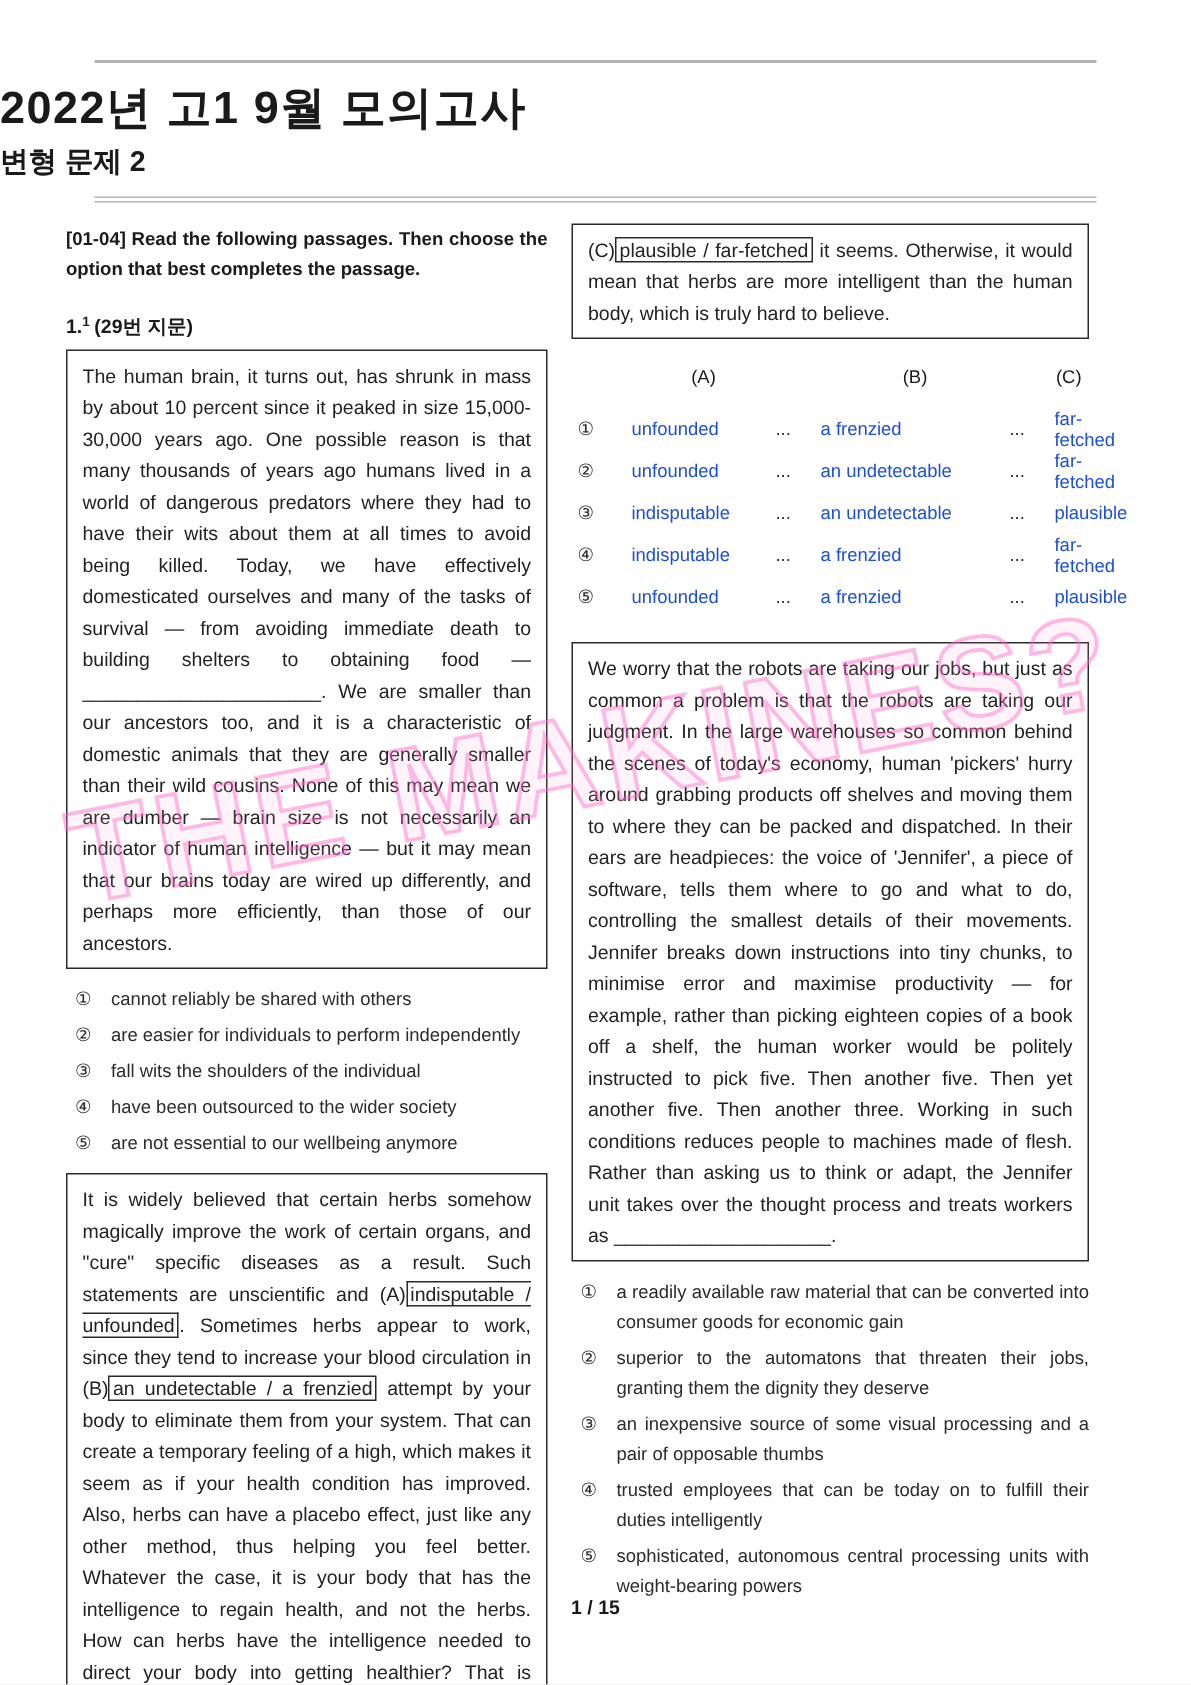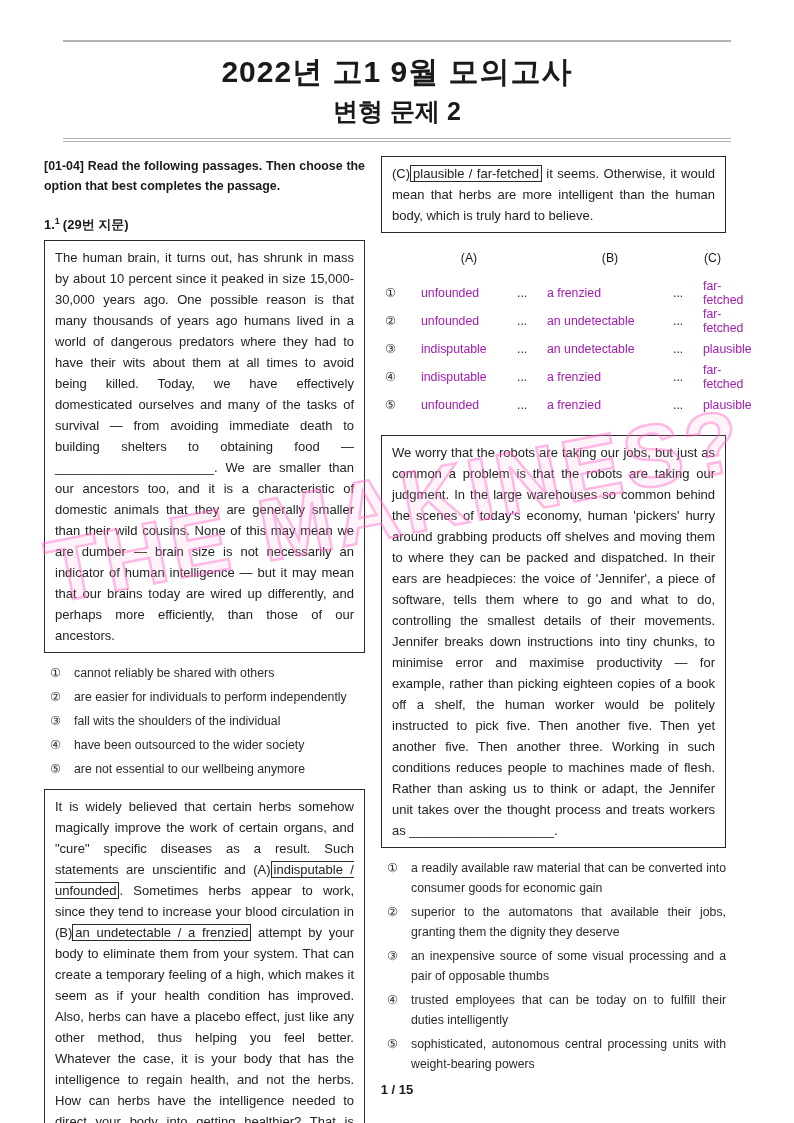--- a/index.html
+++ b/index.html
@@ -7,26 +7,26 @@
   .page {
     position:relative;
     width:794px; height:1123px;
     margin:0 auto;
     background:#ffffff;
     font-family:"Liberation Sans", sans-serif;
     color:#1a1a1a;
     overflow:hidden;
   }
   
-  .header { padding-top:40px; text-align:center; }
+  .header { padding-top:40px; }
   .rule { width:668px; margin:0 auto; }
   .rule-top { border-top:2px solid #b3b3b3; }
   .rule-bottom { height:4px; border-top:1px solid #b3b3b3; border-bottom:1px solid #b3b3b3; margin-top:10px; }
   .exam-title { margin:10px 0 2px; font-size:30px; font-weight:bold; letter-spacing:1px; }
-  .exam-subtitle { margin:2px 15px 0; font-size:25px; font-weight:bold; }
+  .exam-subtitle { margin:2px 0 0; font-size:19px; font-weight:bold; }
   
   .columns { display:flex; gap:16px; padding:14px 68px 0 44px; position:relative; z-index:1; }
   .col { width:345px; }
   .instructions {
     margin:0 0 8px 0;
     font-weight:bold; font-size:12.4px; line-height:20px; text-align:justify;
   }
   .qlabel { font-weight:bold; font-size:13px; margin:20px 0 6px 0; }
   .qsup { font-size:9px; margin-right:3px; }
   .passage {
@@ -48,39 +48,39 @@
   .ans-table { margin:18px 4px 16px 4px; font-size:12.3px; }
   .ans-header, .ans-row {
     display:grid;
     grid-template-columns:36px 96px 30px 126px 30px 1fr;
     align-items:center;
   }
   .ans-header { margin-bottom:14px; }
   .h-a,.h-b,.h-c { text-align:center; }
   .ans-row { height:28px; }
   .c-sep { text-align:left; color:#2b2b2b; }
-  .c-a,.c-b,.c-c { text-align:left; color:#a21caf; }
+  .c-a,.c-b,.c-c { text-align:left; color:#1d4ed8; }
   .c-num { color:#2b2b2b; }
   
   .watermark {
     position:absolute;
     top:455px; left:20px; width:750px;
     text-align:center;
     font-size:88px; font-weight:bold;
     letter-spacing:4px;
     white-space:nowrap;
     transform:rotate(-11deg);
     color:rgba(255,160,215,0.12);
     -webkit-text-stroke:2.5px rgba(255,105,200,0.45);
     pointer-events:none;
     z-index:3;
   }
   
   .footer {
-    position:absolute; bottom:26px; left:0; width:100%;
+    position:absolute; bottom:44px; left:0; width:100%;
     text-align:center; font-size:13px; font-weight:bold; color:#1a1a1a;
     z-index:1;
   }
 </style>
 </head>
 <body>
 
 <div class="page">
 
   <div class="watermark">THE MAKINES?</div>
@@ -187,21 +187,21 @@
 
       <div class="passage">We worry that the robots are taking our jobs, but just as common a problem is that the robots are taking our judgment. In the large warehouses so common behind the scenes of today's economy, human 'pickers' hurry around grabbing products off shelves and moving them to where they can be packed and dispatched. In their ears are headpieces: the voice of 'Jennifer', a piece of software, tells them where to go and what to do, controlling the smallest details of their movements. Jennifer breaks down instructions into tiny chunks, to minimise error and maximise productivity — for example, rather than picking eighteen copies of a book off a shelf, the human worker would be politely instructed to pick five. Then another five. Then yet another five. Then another three. Working in such conditions reduces people to machines made of flesh. Rather than asking us to think or adapt, the Jennifer unit takes over the thought process and treats workers as ____________________.</div>
 
       <div class="options">
           <div class="option">
             <span class="opt-num">①</span>
             <span class="opt-text">a readily available raw material that can be converted into consumer goods for economic gain</span>
           </div>
           <div class="option">
             <span class="opt-num">②</span>
-            <span class="opt-text">superior to the automatons that available their jobs, granting them the dignity they deserve</span>
+            <span class="opt-text">superior to the automatons that threaten their jobs, granting them the dignity they deserve</span>
           </div>
           <div class="option">
             <span class="opt-num">③</span>
             <span class="opt-text">an inexpensive source of some visual processing and a pair of opposable thumbs</span>
           </div>
           <div class="option">
             <span class="opt-num">④</span>
             <span class="opt-text">trusted employees that can be today on to fulfill their duties intelligently</span>
           </div>
           <div class="option">

